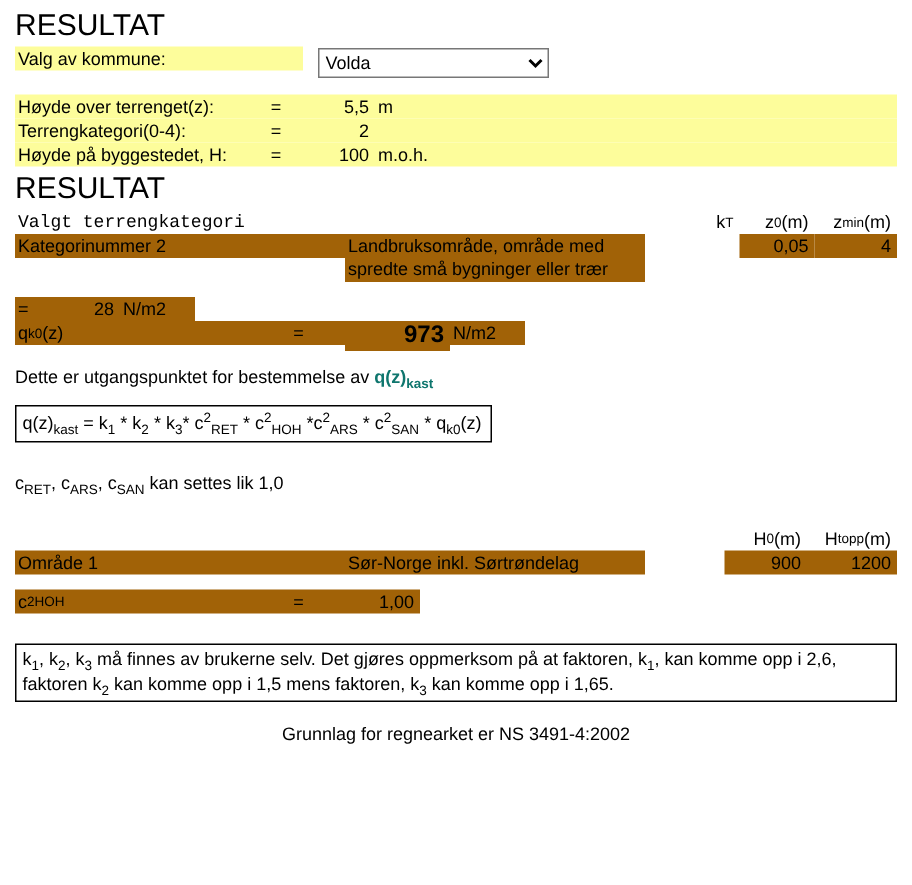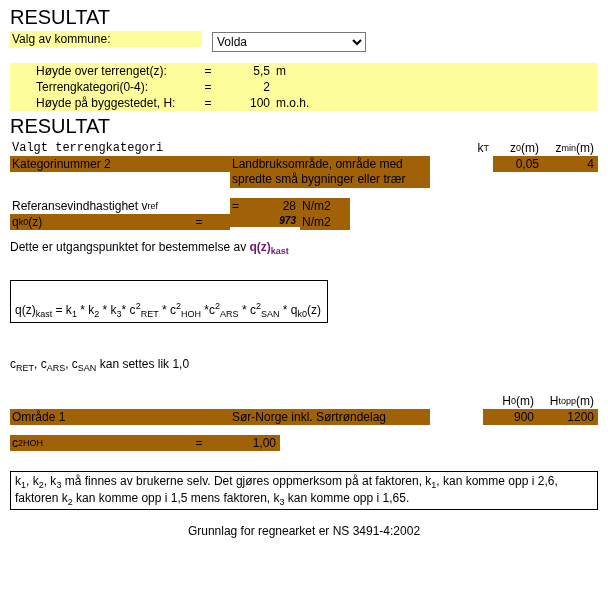--- a/index.html
+++ b/index.html
@@ -9,43 +9,43 @@
     padding: 6px 10px;
     margin: 0;
     width: 608px;
     box-sizing: border-box;
     background: #fff;
   }
   .h-title {
     font-size: 20px;
     margin: 0 0 2px 0;
   }
-  .yellow { background: #fdfd9b; padding-left: 24px; }
+  .yellow { background: #fdfd9b; }
   .green  { background: #a16207; }
   .row { display: flex; align-items: flex-start; }
   .cell { box-sizing: border-box; padding: 1px 4px 1px 2px; display: flex; align-items: center; }
   .eq   { justify-content: center; }
   .num  { justify-content: flex-end; }
-  .red  { color: #701a75; font-weight: bold; }
+  .red  { color: #0f766e; font-weight: bold; }
   .sub  { font-size: 9px; vertical-align: sub; }
   .sup  { font-size: 9px; vertical-align: super; }
   select.kommune {
     width: 155px;
     height: 20px;
     font-family: Arial, sans-serif;
     font-size: 12px;
     border: 1px solid #777;
     background: #fff;
   }
   .spacer { height: 10px; }
   .formula-box {
     display: inline-block;
     border: 1px solid #000;
-    padding: 20px 6px 2px 4px;
-    margin: 14px 0;
+    padding: 2px 6px 2px 4px;
+    margin: 0 0;
   }
   .note-box {
     border: 1px solid #000;
     padding: 2px 4px;
   }
   .footer {
     text-align: center;
     margin-top: 14px;
   }
   .right { justify-content: flex-end; }
@@ -115,37 +115,33 @@
   <div class="cell green" style="width:220px; align-items:flex-start;">Kategorinummer 2</div>
   <div class="cell green" style="width:200px; flex-wrap:wrap; line-height:1.25;">Landbruksområde, område med spredte små bygninger eller trær</div>
   <div style="flex:1"></div>
   <div class="cell green num" style="width:50px; align-items:flex-start;">0,05</div>
   <div class="cell green num" style="width:55px; align-items:flex-start;">4</div>
 </div>
 
 <div class="spacer"></div>
 
 <div class="row">
-  <div class="cell" style="width:220px;">
-    <span>Referansevindhastighet v</span>
-      <span class="sub">ref</span>
-  </div>
   <div class="cell green" style="width:18px;">=</div>
   <div class="cell green num" style="width:52px;">28</div>
   <div class="cell green" style="width:50px;">N/m2</div>
 </div>
 
 <div class="row">
   <div class="cell green" style="width:160px;">
     <span>q</span>
       <span class="sub">k0</span>
       <span>(z)</span>
   </div>
   <div class="cell green eq" style="width:60px;">=</div>
-  <div class="cell green num" style="width:70px; font-weight:bold; font-size:10px;font-style:italic;">973</div>
+  <div class="cell green num" style="width:70px; font-weight:bold; font-size:16px;">973</div>
   <div class="cell green" style="width:50px;">N/m2</div>
 </div>
 
 <div class="spacer"></div>
 
 <div>
   <span>Dette er utgangspunktet for bestemmelse av </span><span class="red"><span>q(z)</span><span class="sub">kast</span></span>
 </div>
 
 <div class="spacer"></div>

